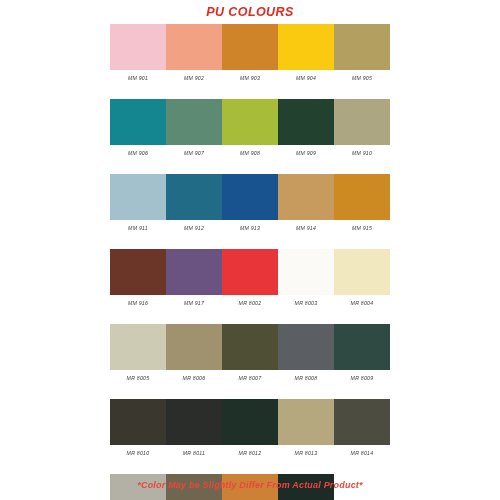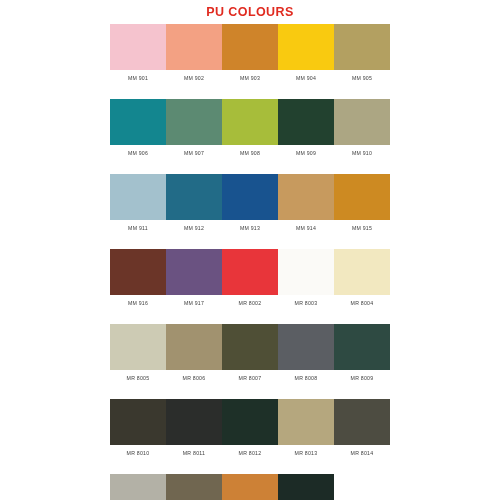--- a/index.html
+++ b/index.html
@@ -16,20 +16,21 @@
   }
 
   #page {
     width: 500px;
     height: 500px;
     position: relative;
     box-sizing: border-box;
     display: flex;
     flex-direction: column;
     align-items: center;
+    font-style: italic;
   }
 
   #chart-title {
     font-size: 12.5px;
     font-weight: bold;
     color: #e02b20;
     letter-spacing: 0.4px;
     margin-top: 5px;
     margin-bottom: 5px;
     text-align: center;
@@ -207,14 +208,15 @@
         <div class="swatch-colors">
           <div class="swatch-cell" style="background: rgb(179, 177, 166);"></div>
           <div class="swatch-cell" style="background: rgb(112, 102, 80);"></div>
           <div class="swatch-cell" style="background: rgb(205, 129, 54);"></div>
           <div class="swatch-cell" style="background: rgb(28, 43, 38);"></div>
           <div class="swatch-cell empty"></div>
         </div>
       </div>
     </div>
 
+  <div id="footer-note">*Color May be Slightly Differ From Actual Product*</div>
 
 </div>
 
 </body></html>

